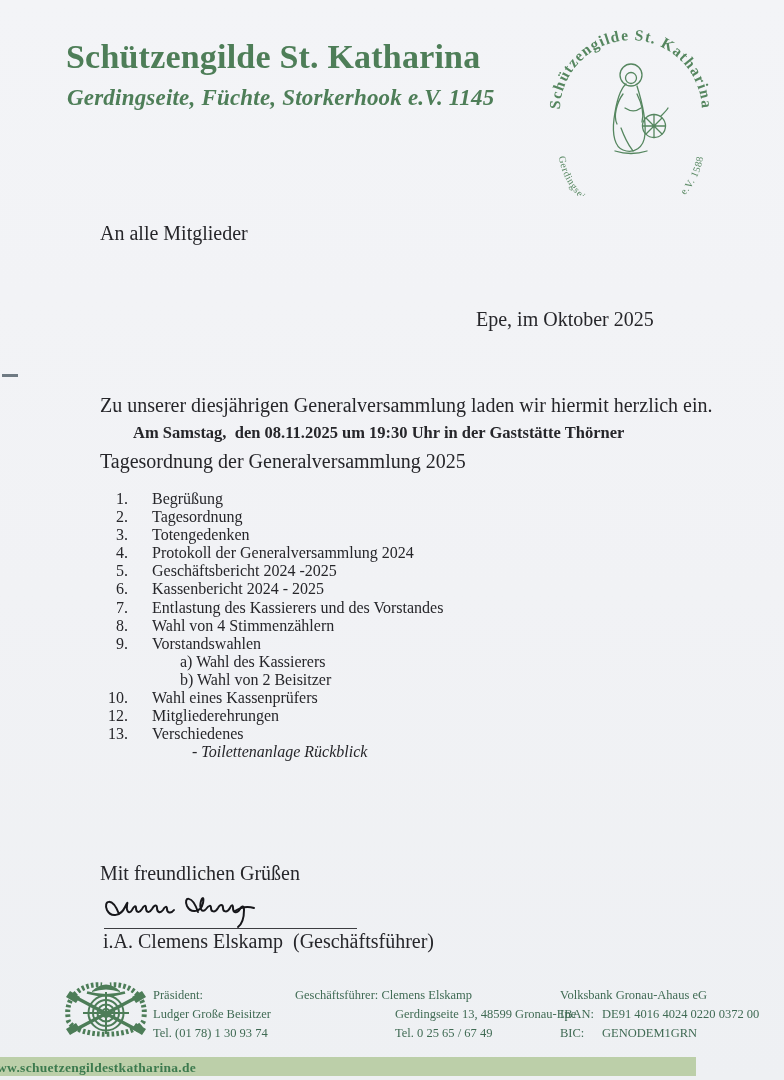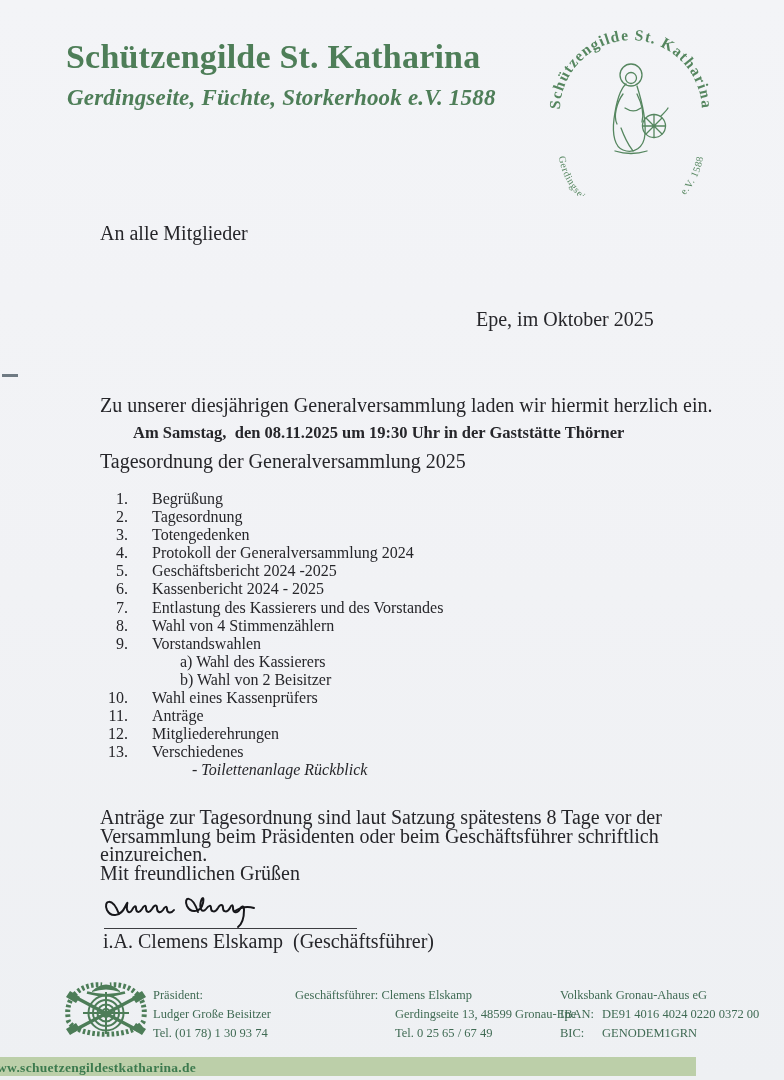--- a/index.html
+++ b/index.html
@@ -52,21 +52,21 @@
           text-align:left;line-height:19px;margin-top:12px;}
   .webbar span{font-size:13.5px;font-weight:bold;color:#3c7a4e;letter-spacing:.3px;
                position:relative;left:-13px;}
 </style>
 </head>
 <body>
 
 <div class="page">
 
   <div class="abs brand-title">Schützengilde St. Katharina</div>
-  <div class="abs brand-sub">Gerdingseite, Füchte, Storkerhook e.V. 1588</div>
+  <div class="abs brand-sub">Gerdingseite, Füchte, Storkerhook e.V. 1145</div>
 
   <svg class="abs seal" viewBox="0 0 176 176">
     <defs>
       <path id="arcTop" d="M 18,103 A 71,71 0 1 1 158,103"></path>
       <path id="arcBot" d="M 17,109 A 73,73 0 1 0 159,109"></path>
     </defs>
     <text font-size="15.5" font-weight="bold" letter-spacing="1.2">
       <textPath href="#arcTop" startOffset="50%" text-anchor="middle">Schützengilde St. Katharina</textPath>
     </text>
     <text font-size="10" letter-spacing="0.6">
@@ -138,38 +138,33 @@
       </div>
     <div class="row sub">
         <span class="num"></span>
         <span class="txt">b) Wahl von 2 Beisitzer</span>
       </div>
     <div class="row">
         <span class="num">10.</span>
         <span class="txt">Wahl eines Kassenprüfers</span>
       </div>
     <div class="row">
-        <span class="num">11.</span>
-        <span class="txt">Anträge</span>
-      </div>
-    <div class="row">
         <span class="num">12.</span>
         <span class="txt">Mitgliederehrungen</span>
       </div>
     <div class="row">
         <span class="num">13.</span>
         <span class="txt">Verschiedenes</span>
       </div>
     <div class="row subdash">
         <span class="num"></span>
         <span class="txt">- Toilettenanlage Rückblick</span>
       </div>
   </div>
 
-  <div class="abs body-text note">Anträge zur Tagesordnung sind laut Satzung spätestens 8 Tage vor der Versammlung beim Präsidenten oder beim Geschäftsführer schriftlich einzureichen.</div>
   <div class="abs body-text closing">Mit freundlichen Grüßen</div>
 
   <svg class="abs signature" viewBox="0 0 158 44">
     <path d="M16,28 C9,10 0,15 4,24 C8,32 18,30 22,21 C24,17 25,15 24,19 C23,25 26,29 29,24 C31,20 33,19 33,22 C33,26 36,28 39,23 C41,19 43,19 43,22 C43,26 46,28 49,23 C51,19 54,18 54,22 C54,26 57,28 60,24 C62,20 64,20 64,23 C64,27 68,28 71,24"></path>
     <path d="M95,26 C89,8 80,11 84,20 C88,28 98,26 100,17 C101,12 100,10 98,15 C96,22 99,28 103,23 C106,19 108,19 108,22 C108,26 112,27 115,22 C117,18 120,18 120,22 C120,26 124,27 127,22 C128,19 130,18 130,22 C130,27 134,28 137,23 C139,19 141,20 141,24 C141,31 139,38 135,41"></path>
     <path d="M132,25 C138,21 145,20 151,22"></path>
   </svg>
   <div class="abs sig-rule"></div>
   <div class="abs body-text signed">i.A. Clemens Elskamp  (Geschäftsführer)</div>
 

